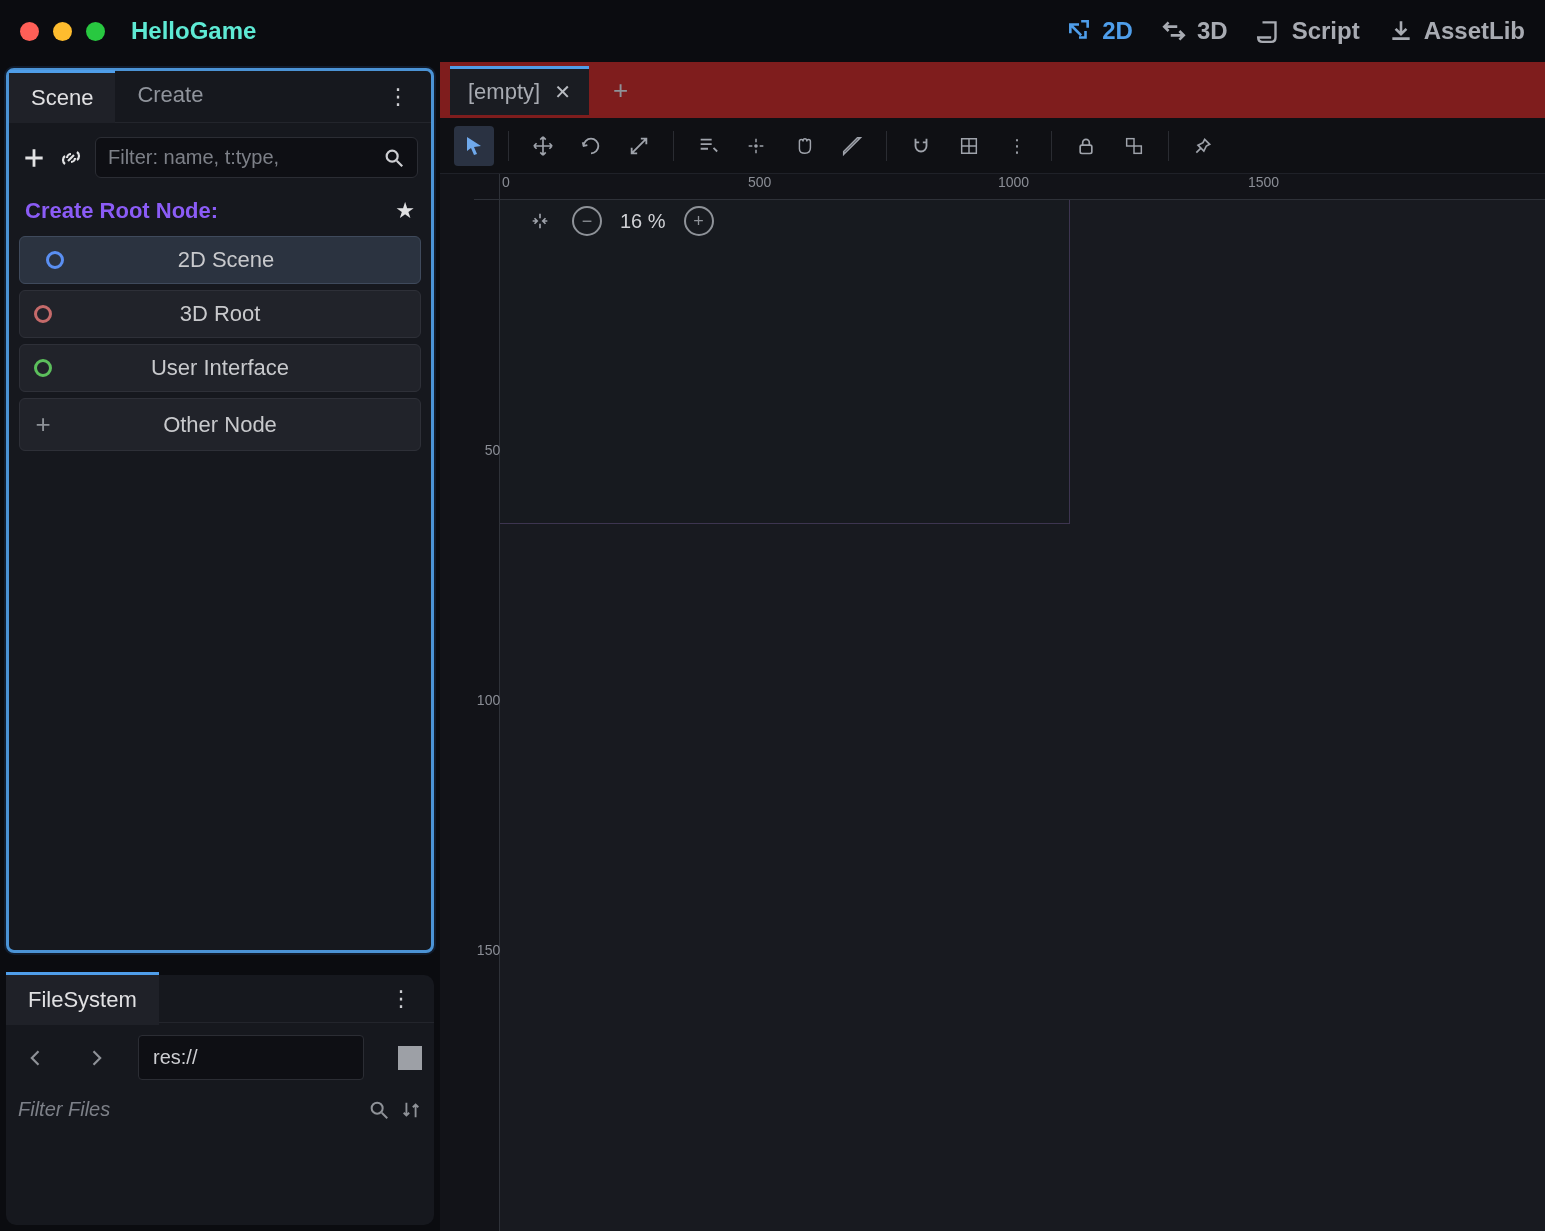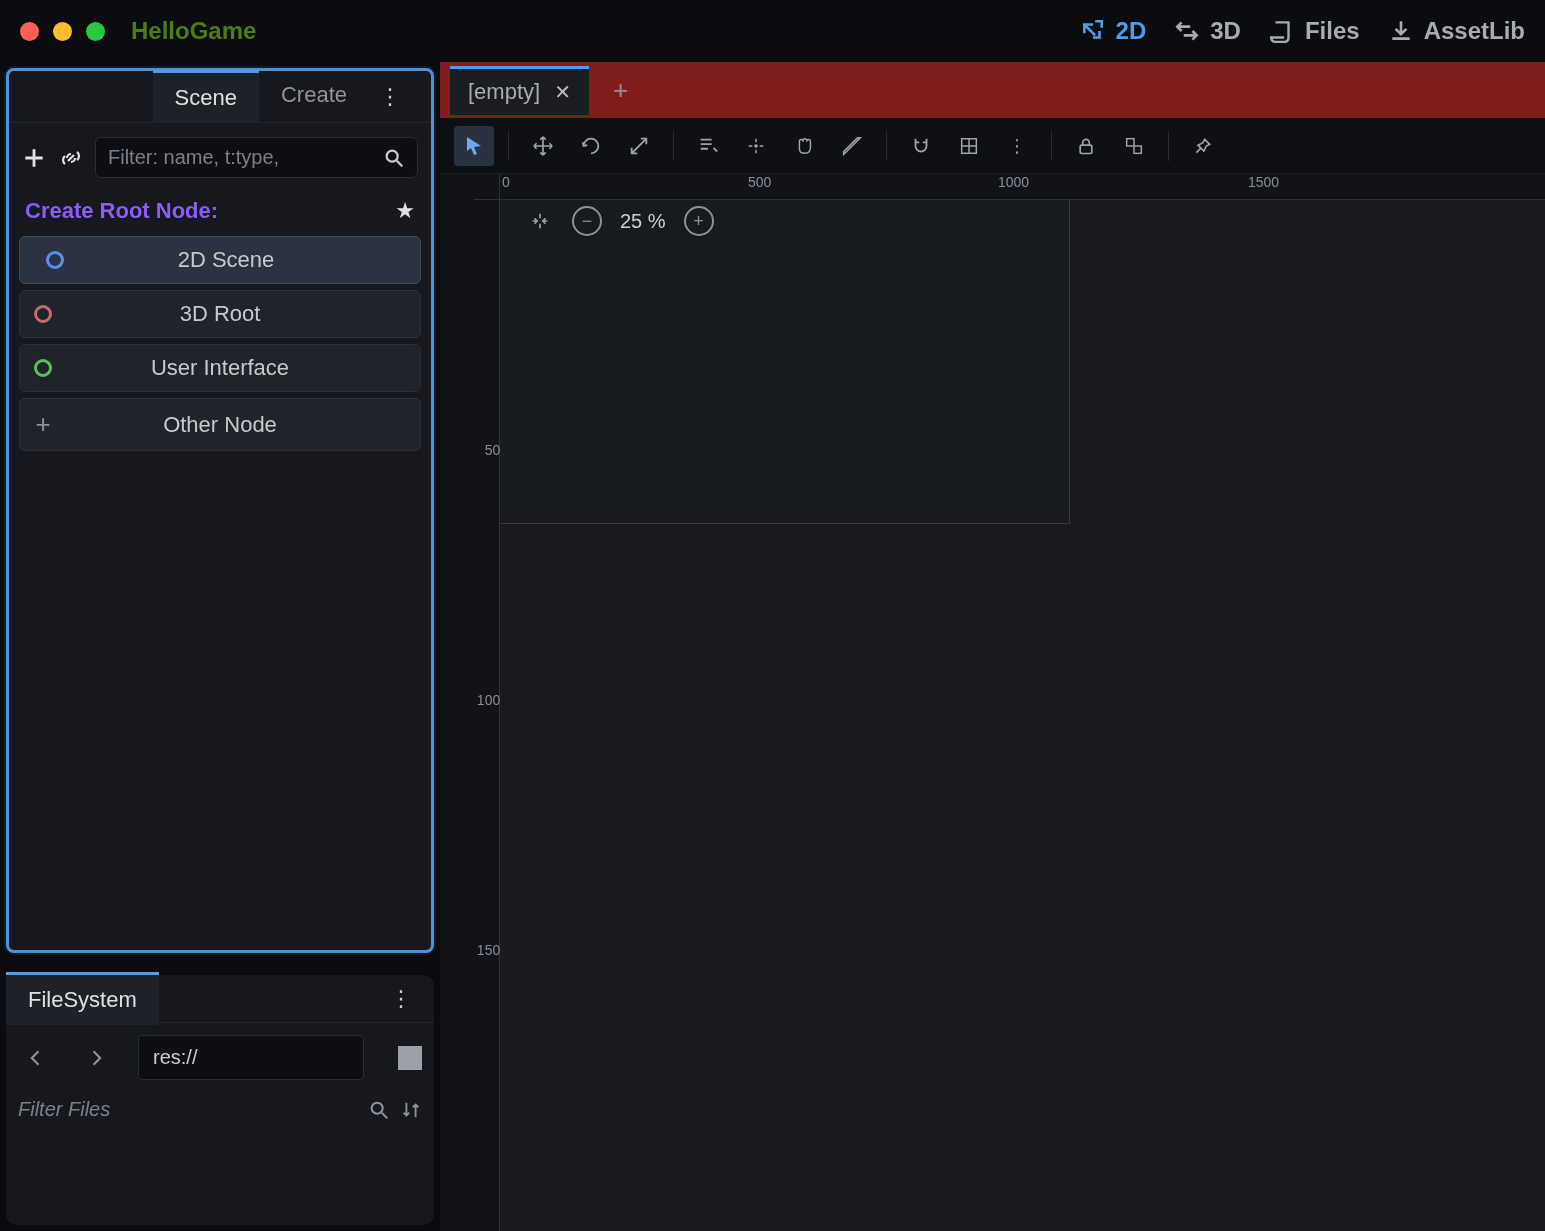--- a/index.html
+++ b/index.html
@@ -20,21 +20,21 @@
     display: flex;
     align-items: center;
     padding: 0 20px;
     justify-content: space-between;
   }
   .traffic-lights { display: flex; gap: 14px; align-items: center; }
   .tl { width: 19px; height: 19px; border-radius: 50%; }
   .tl.close { background: #ff5f57; }
   .tl.min { background: #febc2e; }
   .tl.max { background: #28c840; }
-  .app-title { color: #4d7c0f; font-size: 24px; font-weight: 600; margin-left: 26px; }
+  .app-title { color: #5eead4; font-size: 24px; font-weight: 600; margin-left: 26px; }
   .view-switch { display: flex; gap: 28px; align-items: center; }
   .view-btn { display: flex; align-items: center; gap: 10px; color: #a8abb2; font-size: 24px; font-weight: 600; cursor: pointer; }
   .view-btn.active { color: #4f9eea; }
   .icn { display: inline-flex; width: 26px; height: 26px; }
 
   
   .main { display: flex; height: calc(100% - 62px); }
   .left-col { width: 440px; display: flex; flex-direction: column; gap: 10px; }
   .center-col { flex: 1; display: flex; flex-direction: column; background: #0f1014; }
 
@@ -43,22 +43,22 @@
   .panel.scene {
     border: 3px solid #4b93d5;
     border-radius: 8px;
     box-shadow: 0 0 0 2px rgba(30,60,100,0.35);
     flex: 1;
     min-height: 760px;
   }
   .panel-tabs {
     display: flex;
     align-items: center;
-    justify-content: flex-end;
-    padding-right: 20px;
+    justify-content: space-between;
+    padding-right: 12px;
     border-bottom: 1px solid #23252c;
     height: 52px;
   }
   .tabs-left { display: flex; }
   .tab {
     padding: 12px 22px;
     font-size: 22px;
     color: #90949c;
     cursor: pointer;
   }
@@ -207,21 +207,21 @@
           </svg>
       </span>
       <span>3D</span>
     </div>
     <div class="view-btn">
       <span class="icn">
         <svg viewBox="0 0 24 24" width="26" height="26">
             <path d="M6 4 H18 V18 Q18 22 14 22 H6 Q2 22 2 18 V18 H14" fill="none" stroke="#a8abb2" stroke-width="2.2"></path>
           </svg>
       </span>
-      <span>Files</span>
+      <span>Script</span>
     </div>
     <div class="view-btn">
       <span class="icn">
         <svg viewBox="0 0 24 24" width="26" height="26">
             <path d="M12 3 V14 M7 10 L12 15 L17 10 M4 19 H20" fill="none" stroke="#a8abb2" stroke-width="2.4"></path>
           </svg>
       </span>
       <span>AssetLib</span>
     </div>
   </div>
@@ -434,20 +434,20 @@
 
       <div class="canvas">
         <div class="camera-rect"></div>
         <div class="zoom-controls">
           <div class="center-icon">
             <svg viewBox="0 0 24 24" width="22" height="22">
                 <path d="M4 12 H9 M15 12 H20 M12 4 V9 M12 15 V20 M6 9 L9 12 L6 15 M18 9 L15 12 L18 15" stroke="#9fa3ab" stroke-width="1.8" fill="none"></path>
               </svg>
           </div>
           <div class="zc-btn">−</div>
-          <div class="zoom-label">25 %</div>
+          <div class="zoom-label">16 %</div>
           <div class="zc-btn">+</div>
         </div>
       </div>
     </div>
 
   </div>
 </div>
 
 </body></html>

